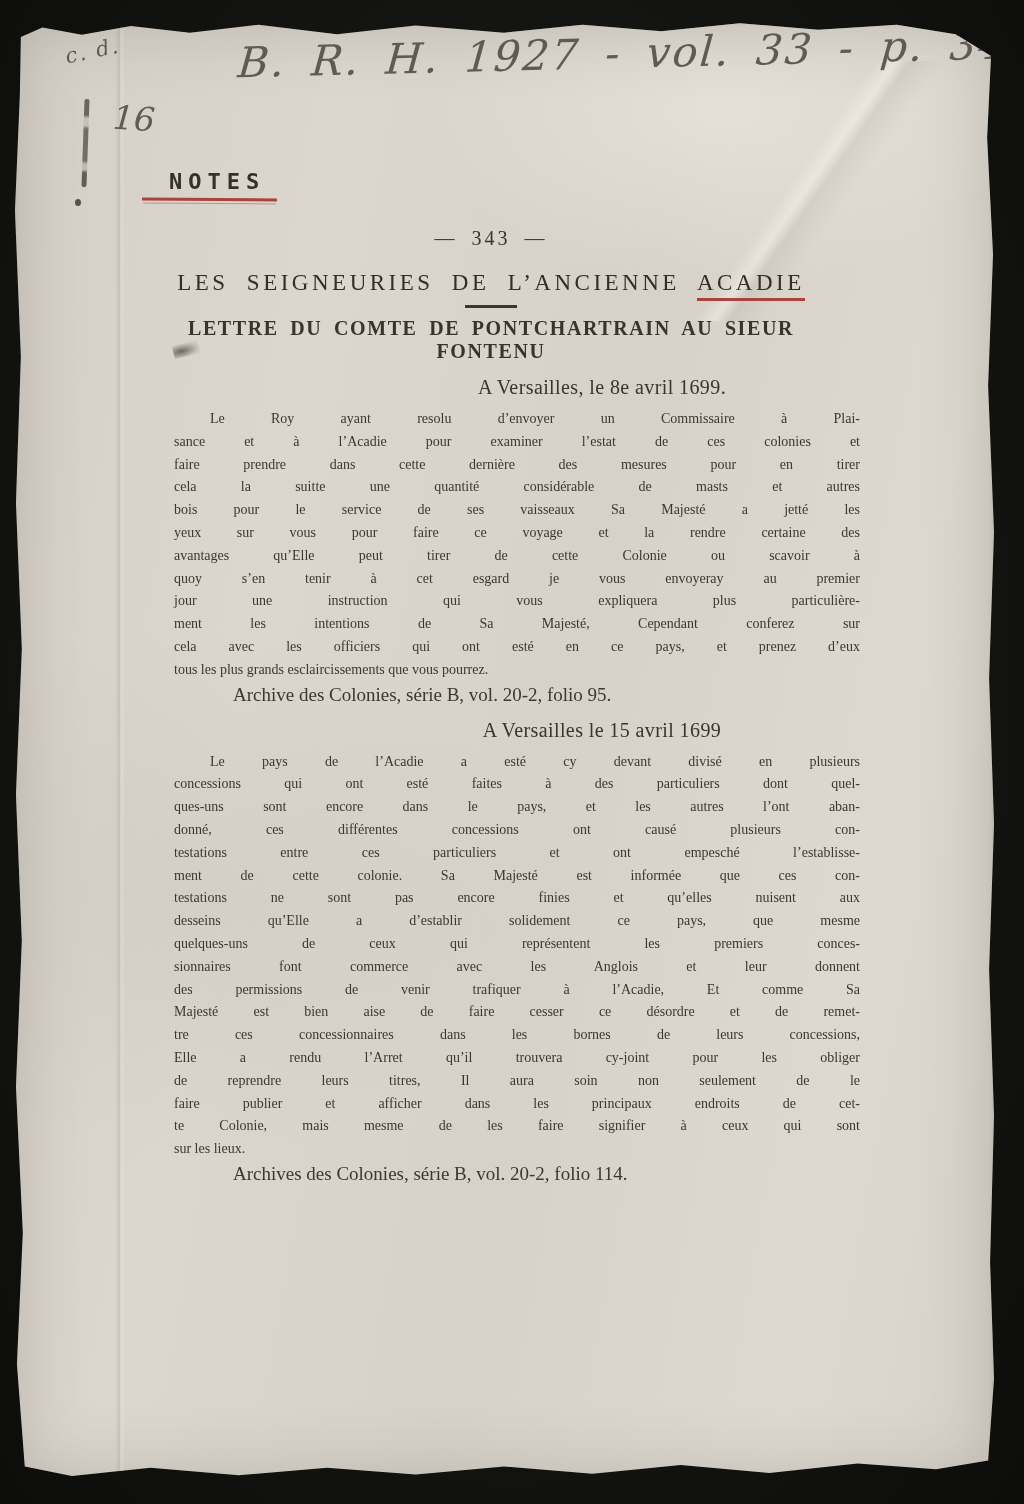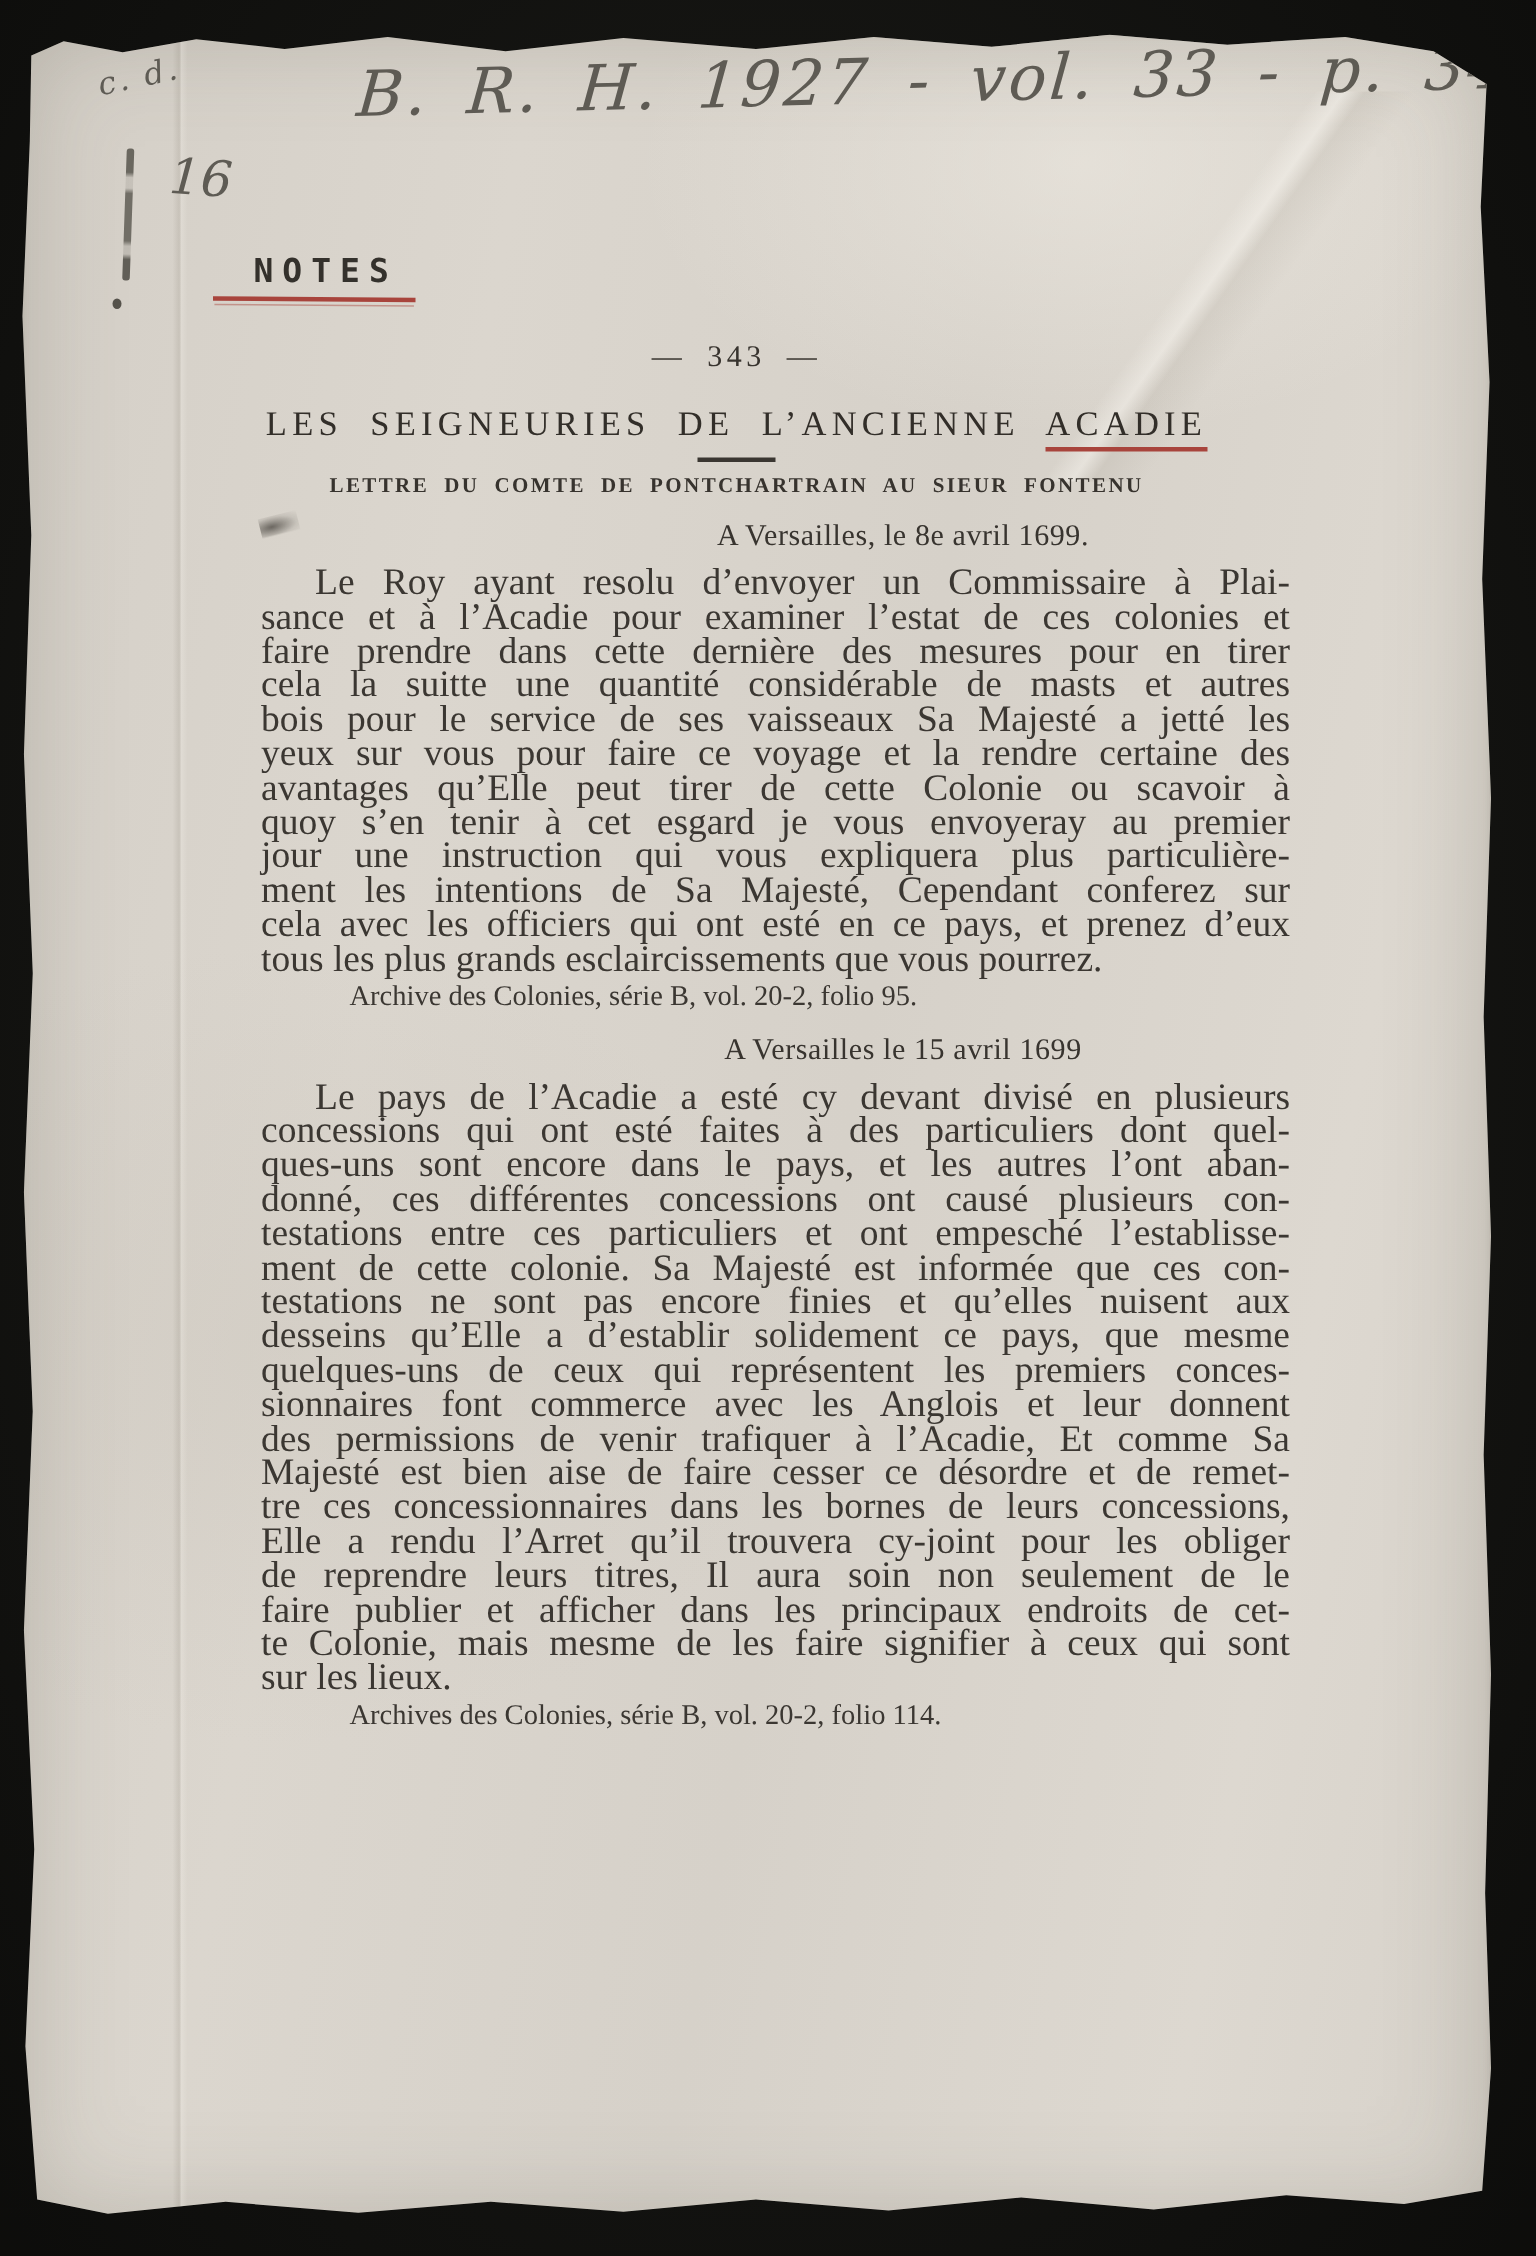--- a/index.html
+++ b/index.html
@@ -108,32 +108,32 @@
   .title .underlined{
     border-bottom:3px solid var(--red-accent);
     padding-bottom:3px;
   }
   .divider{
     width:26px; height:3px; background:#3a3631;
     margin:9px auto 0 auto; position:relative; left:-26px;
   }
   .subheading{
     margin-top:9px;
-    font-weight:700; font-size:14px; letter-spacing:1.6px; word-spacing:5px;
+    font-weight:700; font-size:20px; letter-spacing:1.6px; word-spacing:5px;
     color:#37332e;
   }
   .subheading.two-line{ line-height:21px; margin-top:17px; }
   .dateline{
     margin-top:13px;
     font-size:20px; text-align:center; padding-left:170px;
     letter-spacing:.4px;
   }
   .bodylines{
     margin-top:9px;
-    font-size:25px; line-height:22.8px;
+    font-size:14px; line-height:22.8px;
     color:#3b3732;
   }
   .bodylines .tline{
     text-align:justify; text-align-last:justify;
     white-space:normal;
   }
   .bodylines .tline:first-child{ text-indent:36px; }
   .bodylines .tline:last-child{ text-align-last:left; }
   .citation{
     font-size:19px; line-height:23px; padding-left:59px;

